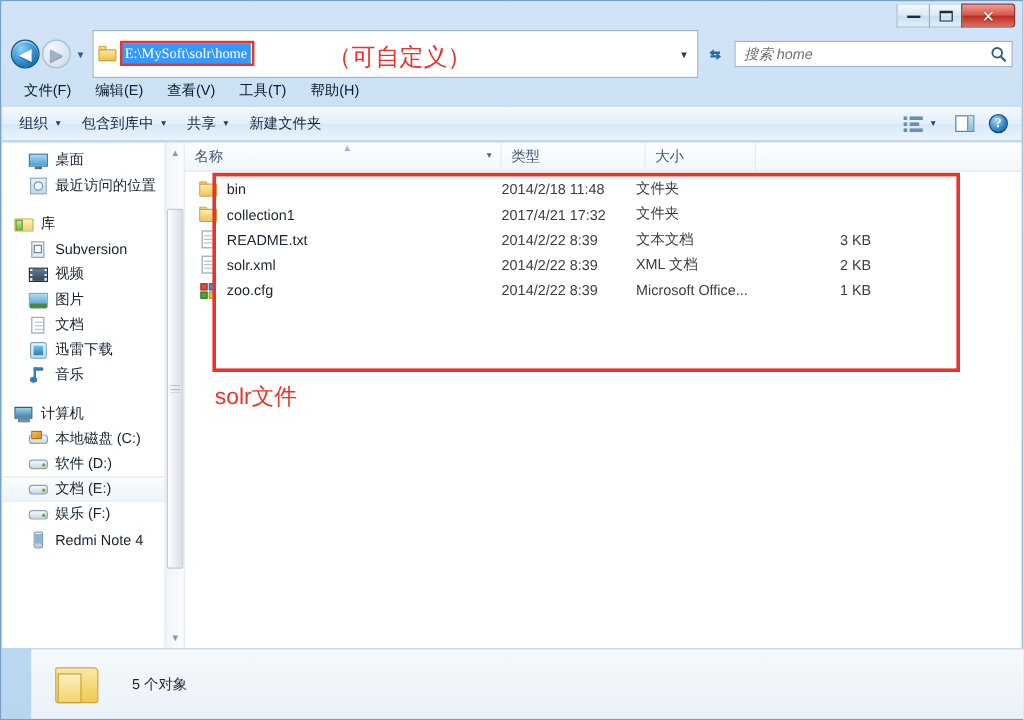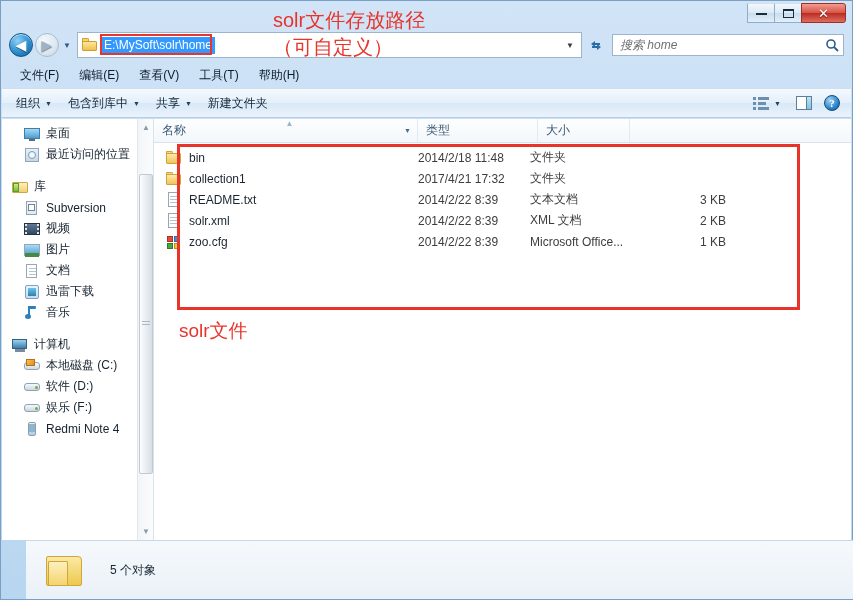--- a/index.html
+++ b/index.html
@@ -73,25 +73,26 @@
   .navbtn .arrow { color: #fff; font-size: 14px; line-height: 1; font-weight: bold;
      text-shadow: 0 1px 1px rgba(0,0,0,.45); }
   .navbtn.fwd .arrow { color: #9fb3c6; }
   #recentdd {
     width: 16px; height: 24px;
     display: flex; align-items: center; justify-content: center;
     color: #2a5d8c; font-size: 8px; flex: 0 0 auto;
   }
   #addressbar {
     position: relative;
-    flex: 1 1 auto; height: 26px; margin-left: 2px;
+    flex: 1 1 auto; height: 40px; margin-left: 2px;
     background: #ffffff;
     border: 1px solid #9cb5cc;
     display: flex; align-items: center;
     padding: 0 2px;
+    font-family: Liberation Serif, serif;
   }
   #addr-folder-icon {
     width: 16px; height: 14px; flex: 0 0 auto; margin: 0 3px 0 2px;
     position: relative;
   }
   #addr-folder-icon .fbody {
     position:absolute; left:0; top:3px; width:15px; height:10px;
     background: linear-gradient(to bottom, #fde79a, #f0c04e);
     border: 1px solid #cf9f33; border-radius: 0 1px 1px 1px;
   }
@@ -606,20 +607,27 @@
           </span>
         <span>本地磁盘 (C:)</span>
       </div>
       <div class="navitem">
         <span class="ico ico-hdd">
             <span class="body"></span>
             <span class="led"></span>
           </span>
         <span>软件 (D:)</span>
       </div>
+      <div class="navitem selected">
+        <span class="ico ico-hdd">
+            <span class="body"></span>
+            <span class="led"></span>
+          </span>
+        <span>文档 (E:)</span>
+      </div>
       <div class="navitem">
         <span class="ico ico-hdd">
             <span class="body"></span>
             <span class="led"></span>
           </span>
         <span>娱乐 (F:)</span>
       </div>
       <div class="navitem">
         <span class="ico ico-phone">
             <span class="body"></span>
@@ -734,17 +742,16 @@
   <div id="statusbar">
     <div id="status-folder">
       <span class="back"></span>
         <span class="front"></span>
     </div>
     <div id="status-text">5 个对象</div>
   </div>
 
   <div id="redbox-path"></div>
   <div id="redbox-files"></div>
-  <div class="annot" id="annot-title1">solr文件存放路径</div>
   <div class="annot" id="annot-title2">（可自定义）</div>
   <div class="annot" id="annot-files">solr文件</div>
 
 </div>
 
 </body></html>

